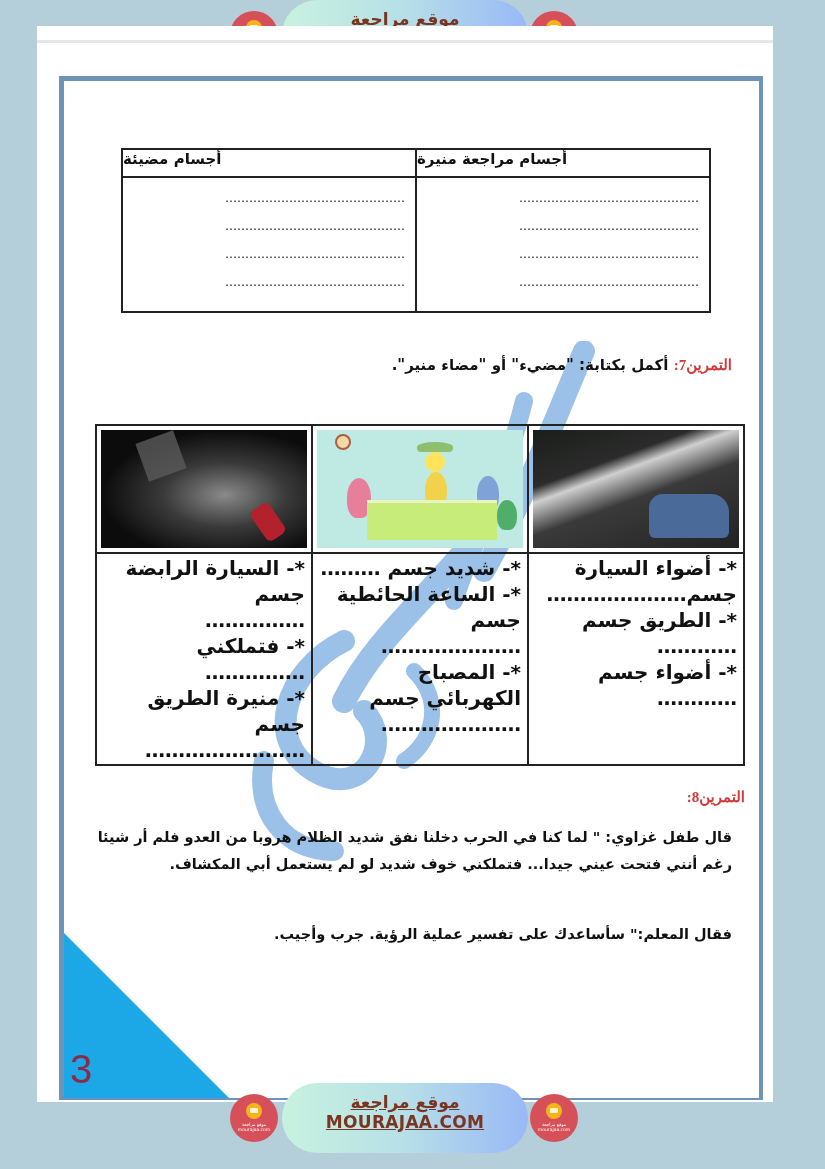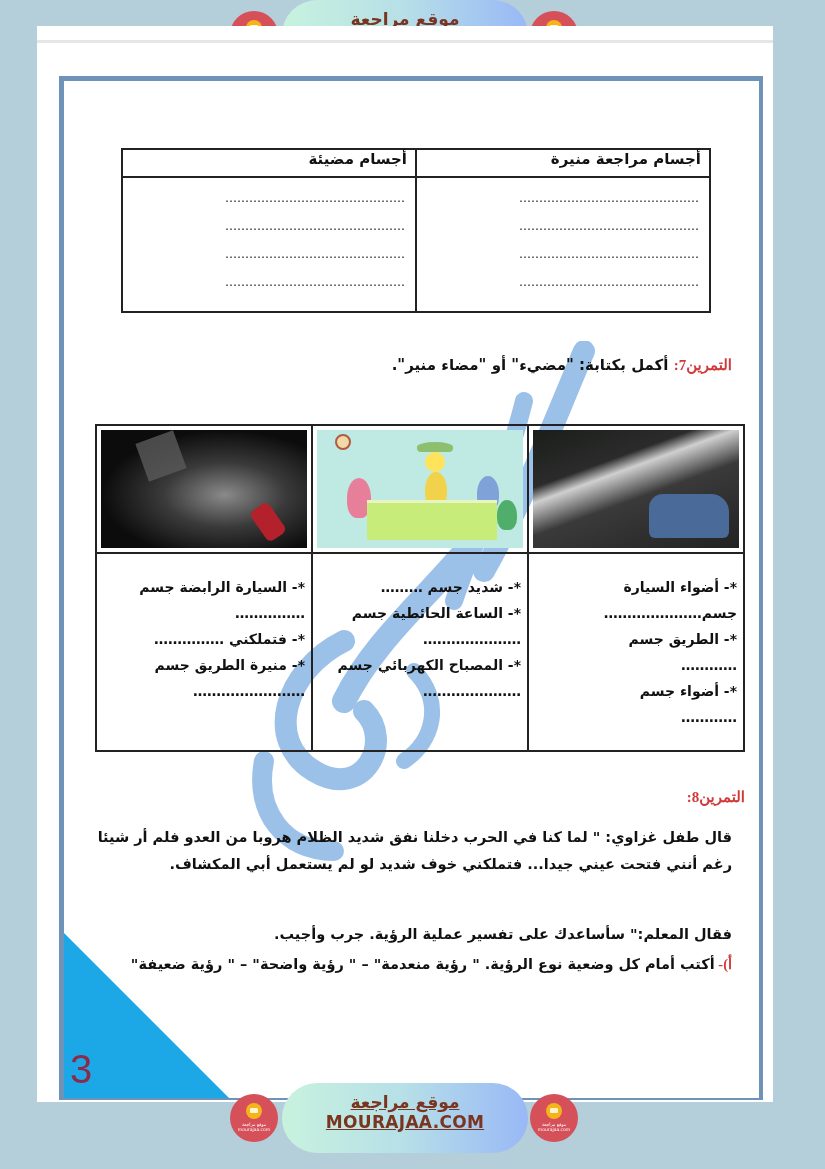--- a/index.html
+++ b/index.html
@@ -18,21 +18,21 @@
   .corner-tri { position: absolute; left: 0; bottom: 0; width: 0; height: 0;
                 border-left: 165px solid #1ca8e6; border-top: 165px solid transparent; }
   .page-num { position: absolute; left: 6px; bottom: 6px; font-family: "Liberation Sans", sans-serif;
               font-size: 40px; color: #8b2a4a; }
 
   .content { position: absolute; inset: 0; direction: rtl; font-family: "DejaVu Sans", sans-serif; font-weight: bold; color: #111; }
 
   
   .t1 { position: absolute; left: 57px; top: 67px; width: 590px; height: 165px; border: 2px solid #222; border-collapse: collapse; }
   .t1 td, .t1 th { border: 2px solid #222; vertical-align: top; }
-  .t1 th { height: 28px; text-align: right; padding-right: 8px; font-size: 15px; }
+  .t1 th { height: 28px; text-align: left; padding-right: 8px; font-size: 15px; }
   .t1 .dots { font-size: 12px; letter-spacing: 0px; padding: 6px 10px 0 10px; line-height: 28px; font-weight: normal; text-align: right; white-space: nowrap; overflow: hidden; }
 
   .ex7 { position: absolute; right: 27px; top: 275px; font-size: 15px; }
   .ex-label { color: #d23a3a; font-family: Liberation Serif, serif; }
 
   
   .t2 { position: absolute; left: 31px; top: 343px; width: 650px; height: 320px; border: 2px solid #222; border-collapse: collapse; table-layout: fixed; }
   .t2 td { border: 2px solid #222; vertical-align: top; }
   .t2 tr.imgs td { height: 128px; padding: 4px; }
   .img { width: 100%; height: 118px; position: relative; overflow: hidden; }
@@ -40,21 +40,21 @@
   .img-night .car { position: absolute; right: 28px; bottom: 8px; width: 22px; height: 36px; background: #b3222c; border-radius: 6px; transform: rotate(-35deg); }
   .img-night .people { position: absolute; left: 40px; top: 6px; width: 40px; height: 40px; background: #5a5a5a; transform: rotate(-20deg); opacity: .8; }
   .img-family { background: #bfeae4; }
   .img-family .table { position: absolute; left: 50px; bottom: 8px; width: 130px; height: 40px; background: #c7ec7a; border-top: 3px solid #e8f5c3; }
   .img-family .lamp { position: absolute; left: 100px; top: 12px; width: 36px; height: 10px; background: #8dbf6e; border-radius: 50% 50% 4px 4px; }
   .img-family .light { position: absolute; left: 108px; top: 22px; width: 20px; height: 20px; background: #ffe35a; border-radius: 50%; }
   .img-family .clock { position: absolute; left: 18px; top: 4px; width: 16px; height: 16px; background: #f2d9a8; border: 2px solid #b05a40; border-radius: 50%; }
   .img-family .p { position: absolute; border-radius: 50% 50% 40% 40%; }
   .img-road { background: linear-gradient(160deg, #1a1e1a 0%, #2b2b2b 30%, #cfcfcf 38%, #3a3a3a 55%, #222 100%); }
   .img-road .car { position: absolute; right: 10px; bottom: 10px; width: 80px; height: 44px; background: #4a6a9a; border-radius: 14px 18px 6px 6px; }
-  .t2 .txt { font-size: 14px; line-height: 26px; padding: 20px 6px; }
+  .t2 .txt { font-size: 20px; line-height: 26px; padding: 1px 6px; }
 
   
   .ex8-title { position: absolute; right: 14px; top: 707px; font-size: 15px; }
   .para { position: absolute; right: 27px; width: 640px; font-size: 14.5px; line-height: 27px; text-align: right; }
   .p1 { top: 743px; }
   .p2 { top: 840px; }
   .p3 { top: 870px; }
 
   
   .badge-wrap { position: absolute; left: 230px; width: 348px; height: 70px; }
@@ -190,23 +190,20 @@
             <div>*- منيرة الطريق جسم</div>
             <div>……………………</div>
           </td>
         </tr>
       </tbody>
         </table>
 
       <div class="ex8-title ex-label">التمرين8:</div>
       <div class="para p1">قال طفل غزاوي: " لما كنا في الحرب دخلنا نفق شديد الظلام هروبا من العدو فلم أر شيئا رغم أنني فتحت عيني جيدا... فتملكني خوف شديد لو لم يستعمل أبي المكشاف.</div>
       <div class="para p2">فقال المعلم:" سأساعدك على تفسير عملية الرؤية. جرب وأجيب.</div>
-      <div class="para p3">
-        <span class="ex-label">أ)- </span><span>أكتب أمام كل وضعية نوع الرؤية. " رؤية منعدمة" – " رؤية واضحة" – " رؤية ضعيفة"</span>
-      </div>
     </div>
   </div>
 </div>
 
 <div class="badge-wrap" style="top:1083px;">
   <div class="logo logo-l">
     <span class="dot"></span>
     <div class="mini">
         <div>موقع مراجعة</div>
         <div>mourajaa.com</div>

